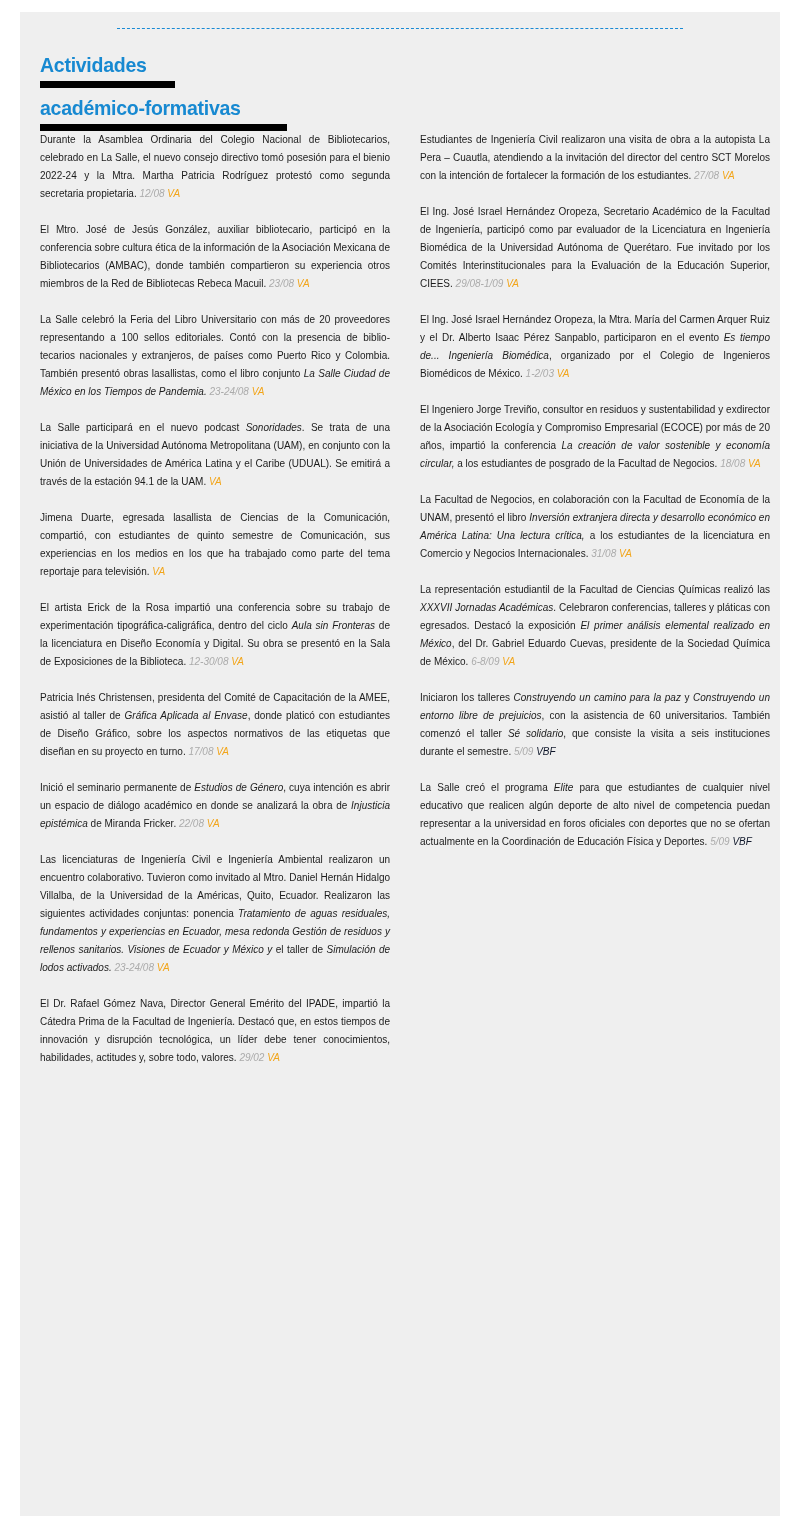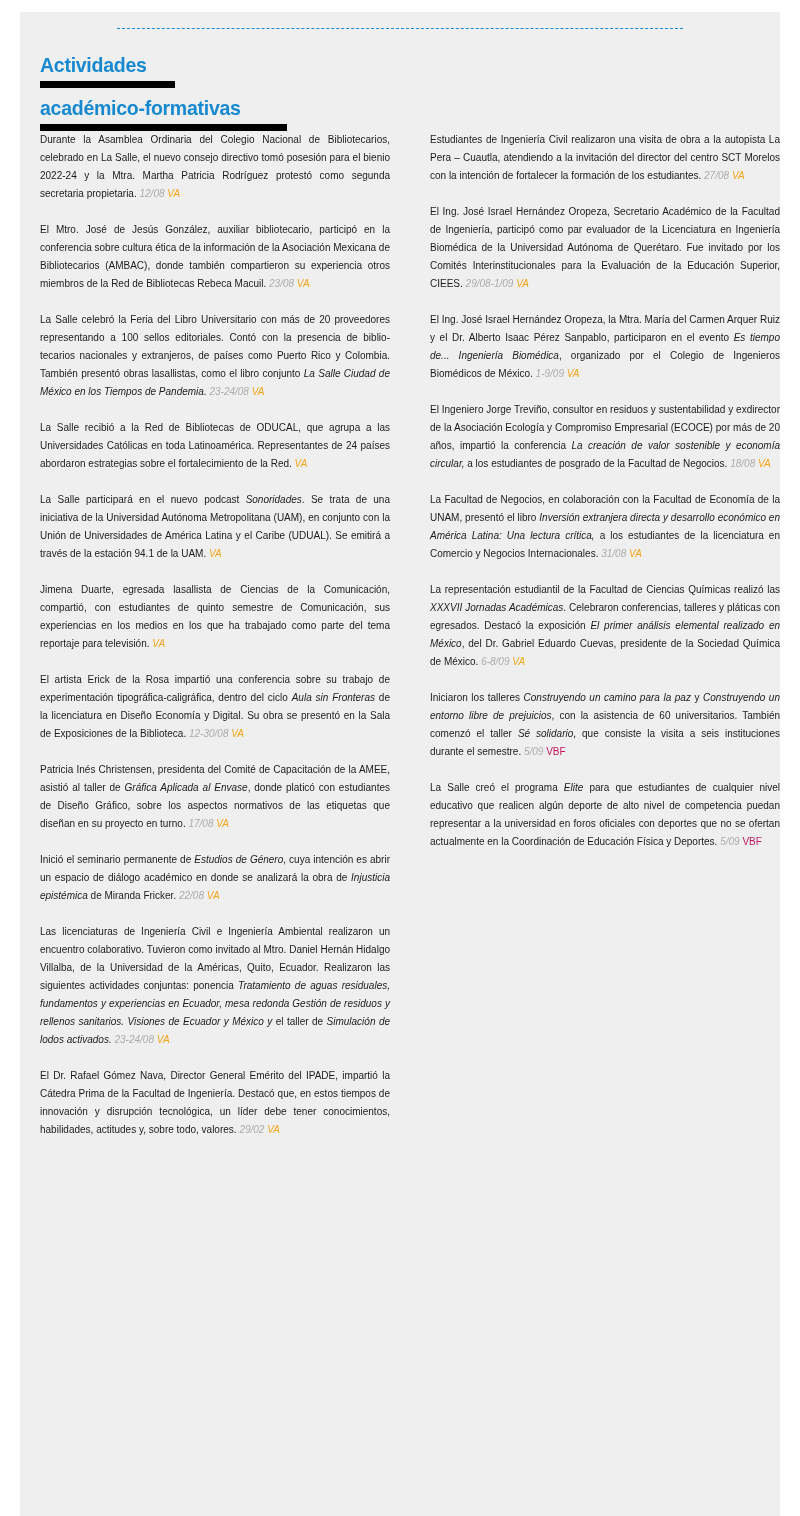--- a/index.html
+++ b/index.html
@@ -20,56 +20,55 @@
   }
   .heading .bar { background: #000; height: 7px; margin-top: 3px; margin-bottom: 7px; }
   .heading .bar.b1 { width: 135px; }
   .heading .bar.b2 { width: 247px; }
   .col {
     position: absolute; top: 131px; width: 350px;
     font-family: "Liberation Sans", sans-serif; font-size: 10px; line-height: 18px;
     color: #1b1b1b; text-align: justify;
   }
   .col.left { left: 40px; }
-  .col.right { left: 430px; }
+  .col.right { left: 420px; }
   .item { margin: 0 0 18px 0; hyphens: manual; }
   .item em { font-style: italic; }
   .date { color: #ababab; font-style: italic; }
   .tag-va { color: #f2a51a; font-style: italic; }
-  .tag-vbf { color: #be185d; }
+  .tag-vbf { color: #0f172a; font-style: italic; }
 </style>
 </head>
 <body>
 
 <div class="panel">
   <div class="dash-rule"></div>
 
   <div class="heading">
     <div class="line">Actividades</div>
     <div class="bar b1"></div>
     <div class="line">académico-formativas</div>
     <div class="bar b2"></div>
   </div>
 </div>
 
 <div class="col left">
     <p class="item"><span>Durante la Asamblea Ordinaria del Colegio Nacional de Bibliotecarios, celebrado en La Salle, el nuevo consejo directivo tomó posesión para el bienio 2022-24 y la Mtra. Martha Patricia Rodríguez protestó como segunda secretaria propietaria.</span> <span class="date">12/08</span> <span class="tag-va">VA</span></p>
     <p class="item"><span>El Mtro. José de Jesús González, auxiliar biblio­tecario, participó en la conferencia sobre cultura ética de la información de la Asociación Mexicana de Bibliotecarios (AMBAC), donde también compar­tieron su experiencia otros miembros de la Red de Bibliotecas Rebeca Macuil.</span> <span class="date">23/08</span> <span class="tag-va">VA</span></p>
     <p class="item"><span>La Salle celebró la Feria del Libro Universitario con más de 20 proveedores representando a 100 sellos editoriales. Contó con la presencia de biblio­tecarios nacionales y extranjeros, de países como Puerto Rico y Colombia. También presentó obras lasallistas, como el libro conjunto </span><em>La Salle Ciudad de México en los Tiempos de Pandemia.</em> <span class="date">23-24/08</span> <span class="tag-va">VA</span></p>
-    <p class="item"><span>La Salle recibió a la Red de Bibliotecas de ODUCAL, que agrupa a las Universidades Católicas en toda Latinoamérica. Representantes de 24 países abordaron estrategias sobre el fortalecimiento de la Red.</span> <span class="tag-va">VA</span></p>
     <p class="item"><span>La Salle participará en el nuevo podcast </span><em>Sonoridades</em><span>. Se trata de una iniciativa de la Universidad Autónoma Metropolitana (UAM), en conjunto con la Unión de Universidades de América Latina y el Caribe (UDUAL). Se emitirá a través de la estación 94.1 de la UAM.</span> <span class="tag-va">VA</span></p>
     <p class="item"><span>Jimena Duarte, egresada lasallista de Ciencias de la Comunicación, compartió, con estudiantes de quinto semestre de Comunicación, sus experiencias en los medios en los que ha trabajado como parte del tema reportaje para televisión.</span> <span class="tag-va">VA</span></p>
     <p class="item"><span>El artista Erick de la Rosa impartió una conferencia sobre su trabajo de experimentación tipográfica-ca­ligráfica, dentro del ciclo </span><em>Aula sin Fronteras</em><span> de la licenciatura en Diseño Economía y Digital. Su obra se presentó en la Sala de Exposiciones de la Biblioteca.</span> <span class="date">12-30/08</span> <span class="tag-va">VA</span></p>
     <p class="item"><span>Patricia Inés Christensen, presidenta del Comité de Capacitación de la AMEE, asistió al taller de </span><em>Gráfica Aplicada al Envase</em><span>, donde platicó con estudiantes de Diseño Gráfico, sobre los aspectos normativos de las etiquetas que diseñan en su proyecto en turno.</span> <span class="date">17/08</span> <span class="tag-va">VA</span></p>
     <p class="item"><span>Inició el seminario permanente de </span><em>Estudios de Género</em><span>, cuya intención es abrir un espacio de diálogo académico en donde se analizará la obra de </span><em>Injusticia epistémica</em><span> de Miranda Fricker.</span> <span class="date">22/08</span> <span class="tag-va">VA</span></p>
     <p class="item"><span>Las licenciaturas de Ingeniería Civil e Ingeniería Ambiental realizaron un encuentro colaborativo. Tuvieron como invitado al Mtro. Daniel Hernán Hidalgo Villalba, de la Universidad de la Américas, Quito, Ecuador. Realizaron las siguientes actividades conjuntas: ponencia </span><em>Tratamiento de aguas residuales, fundamentos y experiencias en Ecuador, mesa redonda Gestión de residuos y rellenos sanitarios. Visiones de Ecuador y México y</em><span> el taller de </span><em>Simulación de lodos activados.</em> <span class="date">23-24/08</span> <span class="tag-va">VA</span></p>
     <p class="item"><span>El Dr. Rafael Gómez Nava, Director General Emérito del IPADE, impartió la Cátedra Prima de la Facultad de Ingeniería. Destacó que, en estos tiempos de innovación y disrupción tecnológica, un líder debe tener conocimientos, habilidades, actitudes y, sobre todo, valores.</span> <span class="date">29/02</span> <span class="tag-va">VA</span></p>
   </div>
 <div class="col right">
     <p class="item"><span>Estudiantes de Ingeniería Civil realizaron una visita de obra a la autopista La Pera – Cuautla, atendiendo a la invitación del director del centro SCT Morelos con la intención de fortalecer la formación de los estudiantes.</span> <span class="date">27/08</span> <span class="tag-va">VA</span></p>
     <p class="item"><span>El Ing. José Israel Hernández Oropeza, Secretario Académico de la Facultad de Ingeniería, participó como par evaluador de la Licenciatura en Ingeniería Biomédica de la Universidad Autónoma de Querétaro. Fue invitado por los Comités Interinstitucionales para la Evaluación de la Educación Superior, CIEES.</span> <span class="date">29/08-1/09</span> <span class="tag-va">VA</span></p>
-    <p class="item"><span>El Ing. José Israel Hernández Oropeza, la Mtra. María del Carmen Arquer Ruiz y el Dr. Alberto Isaac Pérez Sanpablo, participaron en el evento </span><em>Es tiempo de... Ingeniería Biomédica</em><span>, organizado por el Colegio de Ingenieros Biomédicos de México.</span> <span class="date">1-9/09</span> <span class="tag-va">VA</span></p>
+    <p class="item"><span>El Ing. José Israel Hernández Oropeza, la Mtra. María del Carmen Arquer Ruiz y el Dr. Alberto Isaac Pérez Sanpablo, participaron en el evento </span><em>Es tiempo de... Ingeniería Biomédica</em><span>, organizado por el Colegio de Ingenieros Biomédicos de México.</span> <span class="date">1-2/03</span> <span class="tag-va">VA</span></p>
     <p class="item"><span>El Ingeniero Jorge Treviño, consultor en residuos y sustentabilidad y exdirector de la Asociación Ecología y Compromiso Empresarial (ECOCE) por más de 20 años, impartió la conferencia </span><em>La creación de valor sostenible y economía circular,</em><span> a los estudiantes de posgrado de la Facultad de Negocios.</span> <span class="date">18/08</span> <span class="tag-va">VA</span></p>
     <p class="item"><span>La Facultad de Negocios, en colaboración con la Facultad de Economía de la UNAM, presentó el libro </span><em>Inversión extranjera directa y desarrollo económico en América Latina: Una lectura crítica,</em><span> a los estu­diantes de la licenciatura en Comercio y Negocios Internacionales.</span> <span class="date">31/08</span> <span class="tag-va">VA</span></p>
     <p class="item"><span>La representación estudiantil de la Facultad de Ciencias Químicas realizó las </span><em>XXXVII Jornadas Académicas</em><span>. Celebraron conferencias, talleres y pláticas con egresados. Destacó la exposición </span><em>El primer análisis elemental realizado en México</em><span>, del Dr. Gabriel Eduardo Cuevas, presidente de la Sociedad Química de México.</span> <span class="date">6-8/09</span> <span class="tag-va">VA</span></p>
     <p class="item"><span>Iniciaron los talleres </span><em>Construyendo un camino para la paz</em><span> y </span><em>Construyendo un entorno libre de prejuicios</em><span>, con la asistencia de 60 universitarios. También comenzó el taller </span><em>Sé solidario</em><span>, que consiste la visita a seis instituciones durante el semestre.</span> <span class="date">5/09</span> <span class="tag-vbf">VBF</span></p>
     <p class="item"><span>La Salle creó el programa </span><em>Elite</em><span> para que estudiantes de cualquier nivel educativo que realicen algún deporte de alto nivel de competencia puedan representar a la universidad en foros oficiales con deportes que no se ofertan actualmente en la Coordinación de Educación Física y Deportes.</span> <span class="date">5/09</span> <span class="tag-vbf">VBF</span></p>
   </div>
 
 </body></html>

